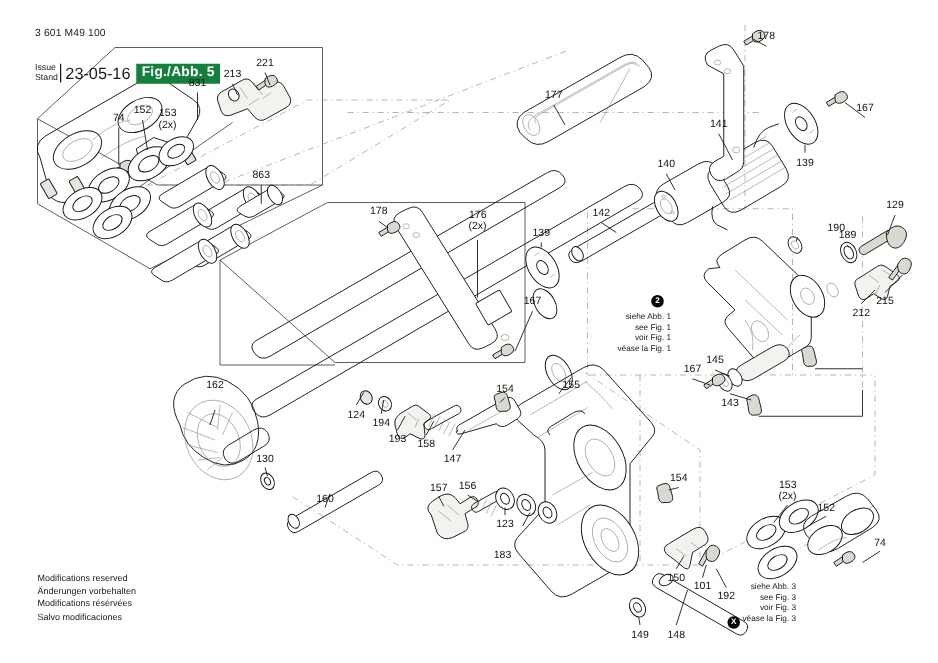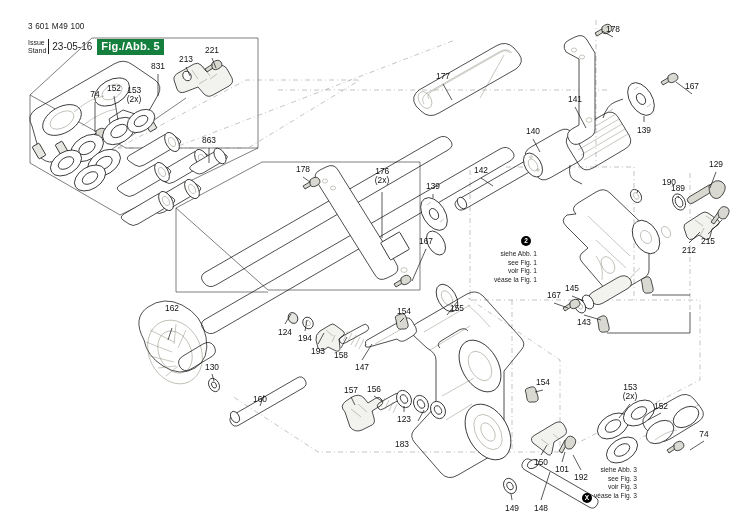--- a/index.html
+++ b/index.html
@@ -17,33 +17,33 @@
   }
   
   .titleblock{
     position:absolute;
     left:28px; top:22px;
     font-size:8px;
     color:#1a1a1a;
     line-height:1.18;
     white-space:nowrap;
   }
-  .tb-catalog{ font-size:8.2px; letter-spacing:.15px; margin-bottom:7px;}
+  .tb-catalog{ font-size:8.2px; letter-spacing:.15px; margin-bottom:19px;}
   .tb-row{ display:flex; align-items:center; }
   .tb-issue{
     display:inline-block;
     font-size:7px;
     line-height:1.05;
     text-align:left;
     padding-right:2px;
     border-right:1px solid #1a1a1a;
     margin-right:3px;
   }
   .tb-issue span{display:block;}
-  .tb-date{font-size:10px; margin-right:5px;}
+  .tb-date{font-size:13px; margin-right:5px;}
   .tb-fig{
     background:#15803d;
     color:#fff;
     font-weight:bold;
     font-size:11px;
     padding:1px 4px 2px 4px;
     letter-spacing:.2px;
   }
   
   .footer{
@@ -461,20 +461,26 @@
     <div class="tb-row">
       <span class="tb-issue">
         <span>Issue</span>
         <span>Stand</span>
       </span>
       <span class="tb-date">23-05-16</span>
       <span class="tb-fig">Fig./Abb. 5</span>
     </div>
   </div>
 
+  <div class="footer">
+    <div>Modifications reserved</div>
+    <div>Änderungen vorbehalten</div>
+    <div>Modifications résérvées</div>
+    <div>Salvo modificaciones</div>
+  </div>
 
   <div class="xref" id="xref-1">
     <span class="bullet">2</span>
     <div>siehe Abb. 1</div>
     <div>see Fig. 1</div>
     <div>voir Fig. 1</div>
     <div>véase la Fig. 1</div>
   </div>
 
   <div class="xref" id="xref-3">

